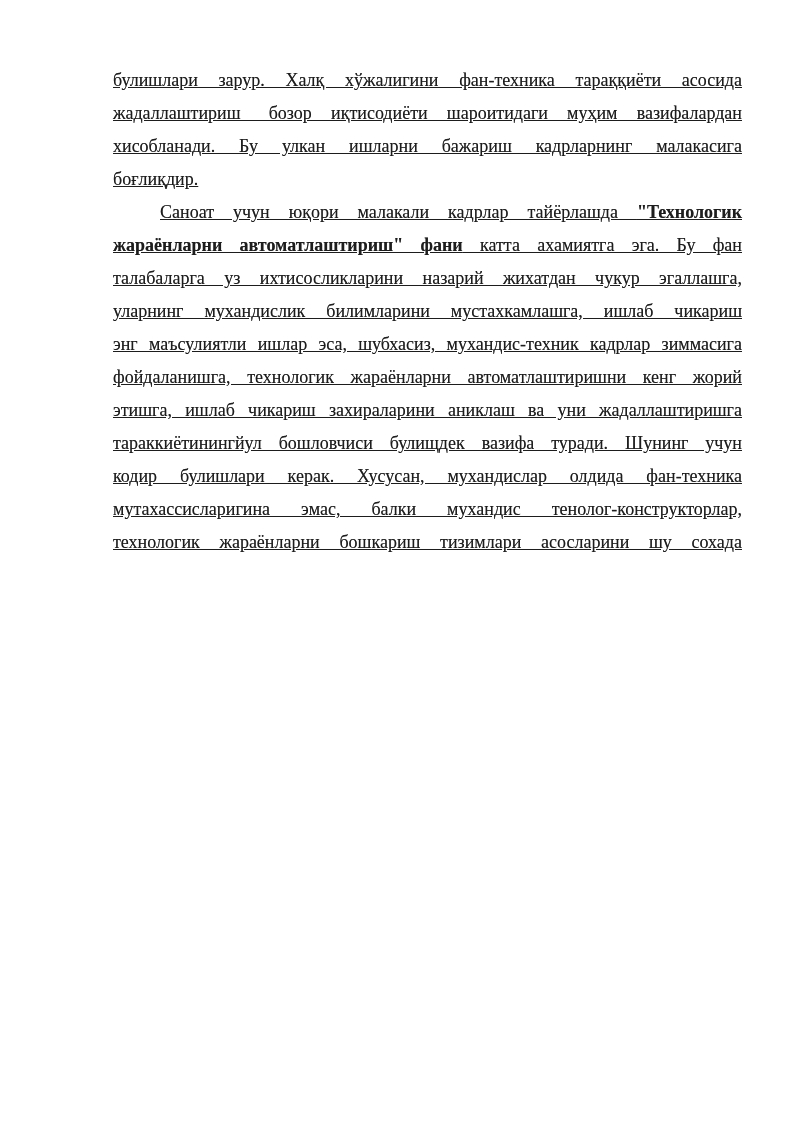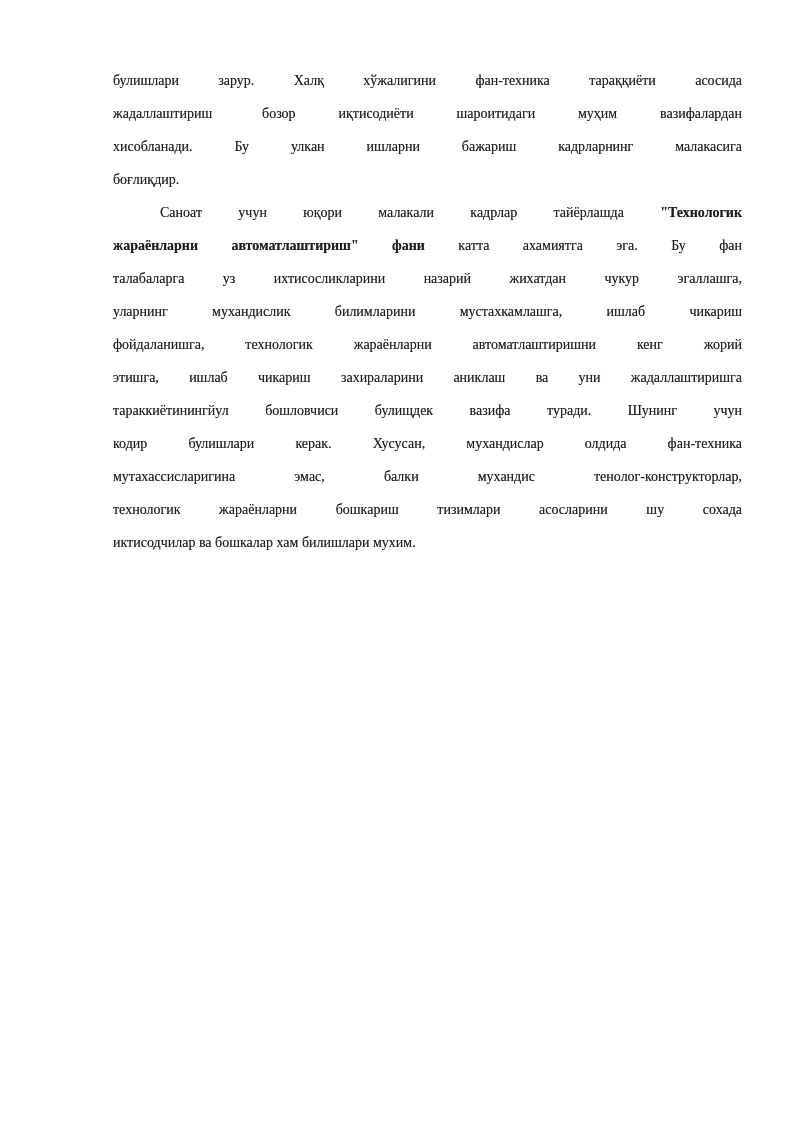--- a/index.html
+++ b/index.html
@@ -20,27 +20,28 @@
     position: absolute;
     top: 64px;
     left: 113px;
     width: 629px;
   }
   .paragraph {
     margin: 0;
     padding: 0;
   }
   .line {
-    font-size: 14px;
+    font-size: 18px;
     line-height: 33px;
     text-align: justify;
     text-align-last: justify;
     white-space: normal;
     
     text-shadow: 0 0 0.4px rgba(30,30,30,0.55);
+    text-decoration: underline;
   }
   .line.last-line {
     text-align: center;
     text-align-last: left;
   }
   .paragraph.indent-first .line:first-child {
     padding-left: 47px;
   }
   .bold-run {
     font-weight: bold;
@@ -55,22 +56,22 @@
         <div class="line"><span class="normal-run">булишлари зарур. Халқ хўжалигини фан-техника тараққиёти асосида</span></div>
         <div class="line"><span class="normal-run">жадаллаштириш  бозор иқтисодиёти шароитидаги муҳим вазифалардан</span></div>
         <div class="line"><span class="normal-run">хисобланади. Бу улкан ишларни бажариш кадрларнинг малакасига</span></div>
         <div class="line last-line"><span class="normal-run">боғлиқдир.</span></div>
       </div>
       <div class="paragraph indent-first">
         <div class="line"><span class="normal-run">Саноат учун юқори малакали кадрлар тайёрлашда </span><span class="bold-run">"Технологик</span></div>
         <div class="line"><span class="bold-run">жараёнларни автоматлаштириш" фани</span><span class="normal-run"> катта ахамиятга эга. Бу фан</span></div>
         <div class="line"><span class="normal-run">талабаларга уз ихтисосликларини назарий жихатдан чукур эгаллашга,</span></div>
         <div class="line"><span class="normal-run">уларнинг мухандислик билимларини мустахкамлашга, ишлаб чикариш</span></div>
+        <div class="line"><span class="normal-run">энг маъсулиятли ишлар эса, шубхасиз, мухандис-техник кадрлар зиммасига</span></div>
         <div class="line"><span class="normal-run">фойдаланишга, технологик жараёнларни автоматлаштиришни кенг жорий</span></div>
         <div class="line"><span class="normal-run">этишга, ишлаб чикариш захираларини аниклаш ва уни жадаллаштиришга</span></div>
         <div class="line"><span class="normal-run">тараккиётинингйул бошловчиси булищдек вазифа туради. Шунинг учун</span></div>
         <div class="line"><span class="normal-run">кодир булишлари керак. Хусусан, мухандислар олдида фан-техника</span></div>
         <div class="line"><span class="normal-run">мутахассисларигина эмас, балки мухандис тенолог-конструкторлар,</span></div>
         <div class="line"><span class="normal-run">технологик жараёнларни бошкариш тизимлари асосларини шу сохада</span></div>
-        <div class="line last-line"><span class="normal-run">иктисодчилар ва бошкалар хам билишлари мухим.</span></div>
       </div>
     </div>
 </div>
 
 </body></html>

